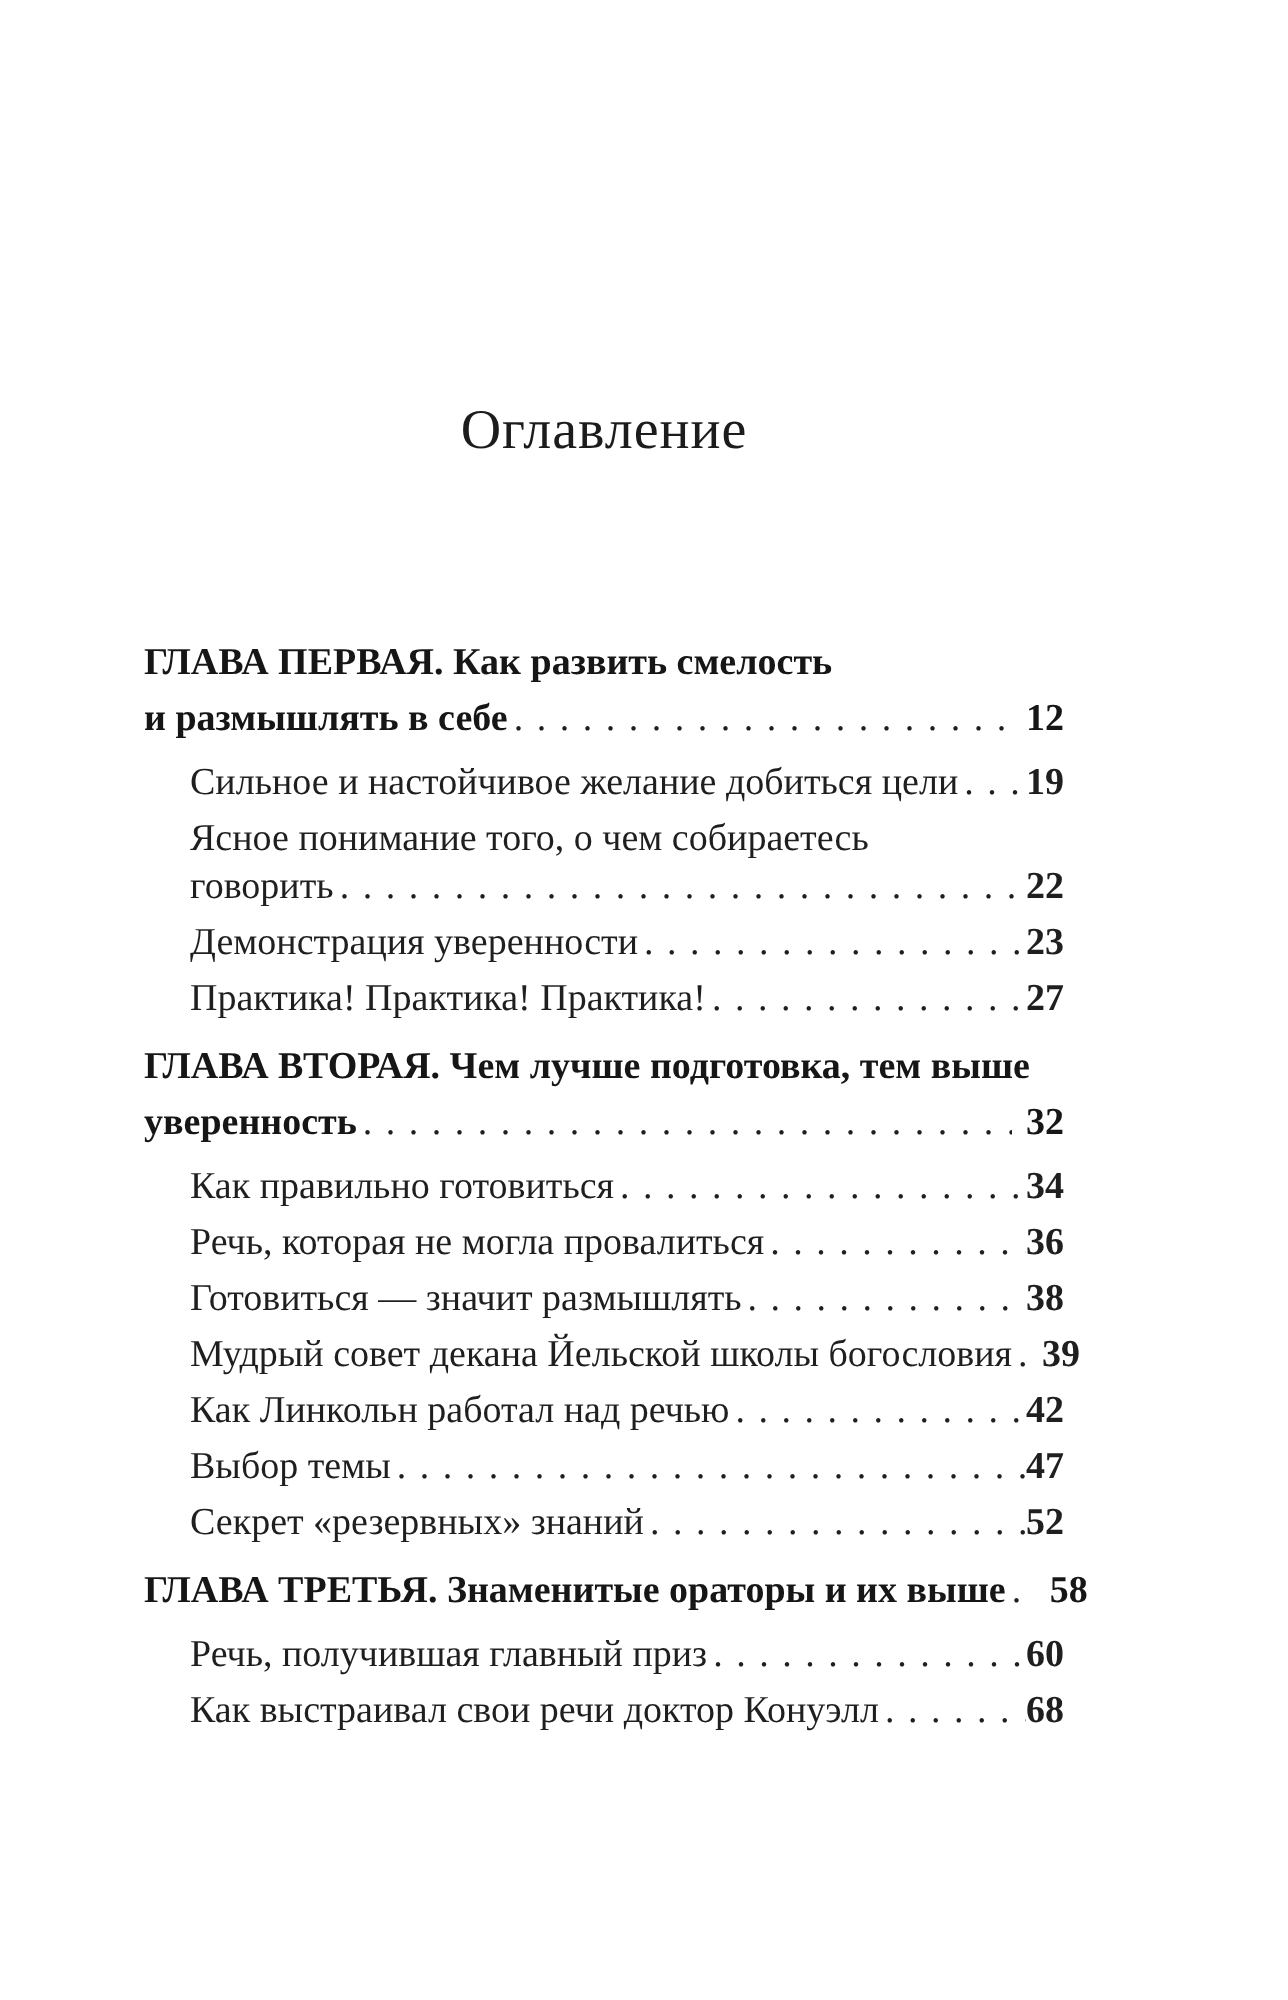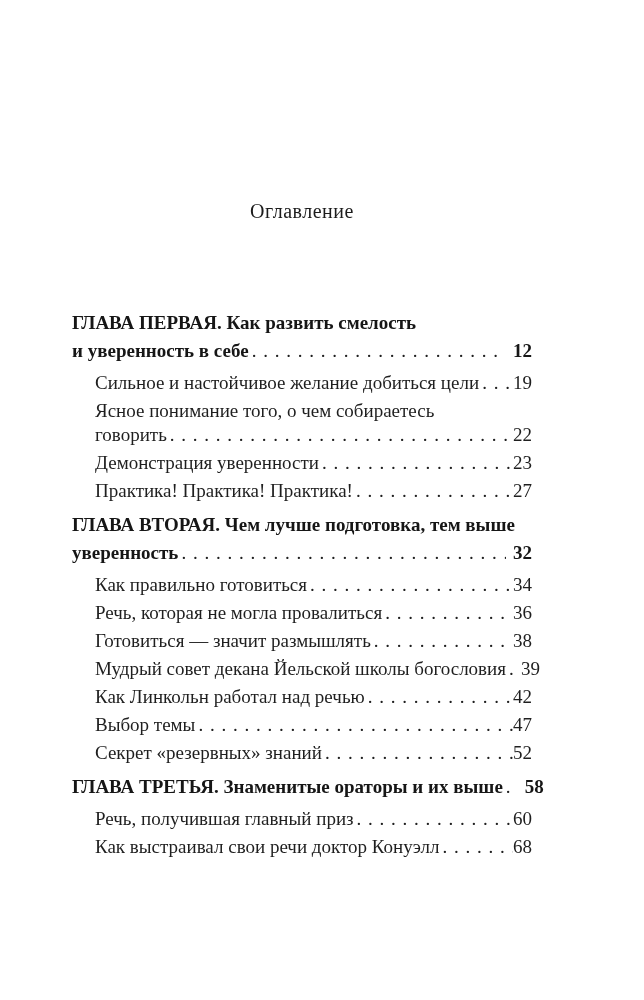--- a/index.html
+++ b/index.html
@@ -16,21 +16,21 @@
     color: #1f1f1f;
     font-family: "Liberation Serif", "DejaVu Serif", serif;
     font-size: 19px;
     box-sizing: border-box;
     padding: 0 112px 0 72px;
     overflow: hidden;
   }
   .toc-title {
     margin: 0 0 86px 0;
     padding-top: 200px;
-    font-size: 20px;
+    font-size: 28px;
     font-weight: 400;
     line-height: 1.15;
     text-align: center;
     letter-spacing: 0.5px;
     color: #1c1c1c;
   }
   .chapter + .chapter {
     margin-top: 8px;
   }
   .chapter-heading {
@@ -75,34 +75,34 @@
   }
   .pnum {
     flex: 0 0 auto;
     white-space: nowrap;
   }
   .chapter-heading .pnum {
     margin-left: 7px;
     font-weight: 700;
   }
   .entry .pnum {
-    font-weight: 400;
+    font-weight: 700;
   }
 </style>
 </head>
 <body>
 
 <div class="page">
   <h1 class="toc-title">Оглавление</h1>
   <div id="toc-root">
       <section class="chapter">
         <div class="chapter-heading">
           <div class="hline">ГЛАВА ПЕРВАЯ. Как развить смелость</div>
           <div class="hline toc-row">
-            <span class="txt">и уверенность в себе</span>
+            <span class="txt">и размышлять в себе</span>
             <span class="leader"></span>
             <span class="pnum">12</span>
           </div>
         </div>
         <div class="entries">
           <div class="entry">
             <div class="eline toc-row">
               <span class="txt">Сильное и настойчивое желание добиться цели</span>
               <span class="leader"></span>
               <span class="pnum">19</span>

